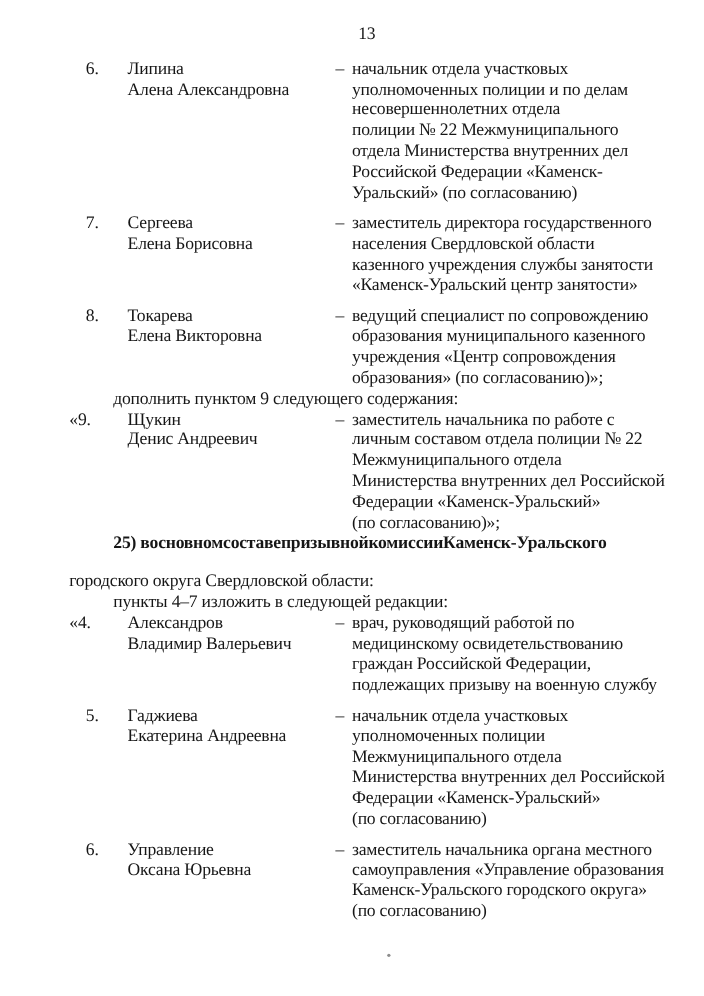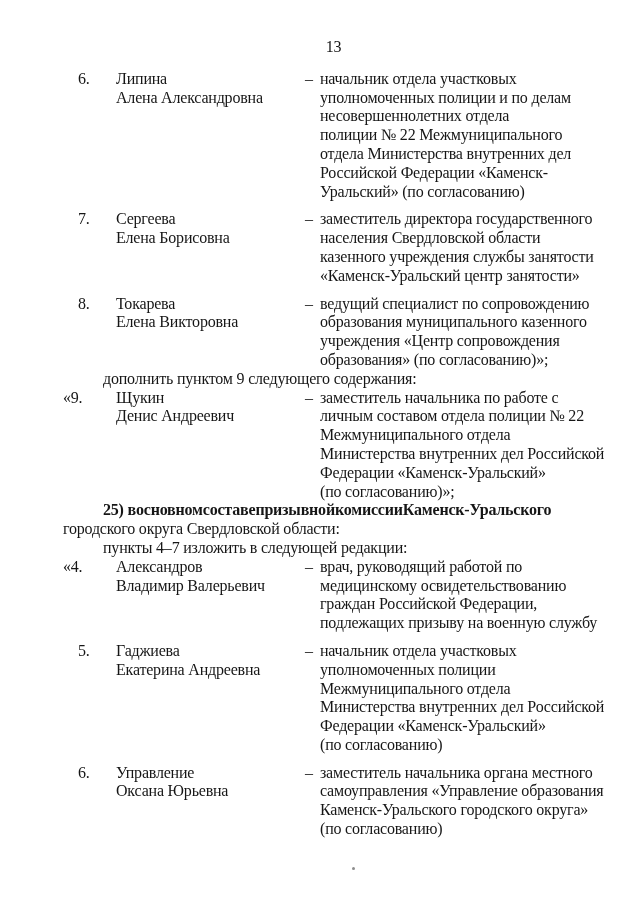--- a/index.html
+++ b/index.html
@@ -11,21 +11,21 @@
     overflow: hidden;
     font-family: "Liberation Serif", "DejaVu Serif", serif;
     font-size: 16px;
     line-height: 18.8px;
     color: #161616;
     letter-spacing: -0.2px;
   }
   .content {
     position: absolute;
     left: 63px;
-    top: 38px;
+    top: 22px;
     width: 541px;
   }
   .page-number { text-align: center; }
 
   
   .entry { display: flex; align-items: flex-start; }
   .block-entry.spaced { margin-top: 9px; }
   .block-entry.first { margin-top: 13px; }
   .num  { flex: none; width: 53px; white-space: nowrap; }
   .num.plain { padding-left: 15px; box-sizing: border-box; }
@@ -34,21 +34,21 @@
   .dashcol { flex: none; width: 15px; }
   .desc { flex: none; width: 284px; font-family: Liberation Serif, serif; }
 
   
   .para { width: 541px; }
   .para.indent { text-indent: 40px; }
 
   
   .jline1 { display: flex; justify-content: flex-start; padding-left: 40px; font-weight: bold; }
   .jline1 .jword { white-space: nowrap; }
-  .jline2 { white-space: nowrap; }
+  .jline2 { white-space: nowrap; margin-top: 16px; }
 
   
   .stray-dot {
     position: absolute;
     left: 352px;
     top: 867px;
     width: 3px;
     height: 3px;
     background: #8d8d8d;
     border-radius: 50%;

